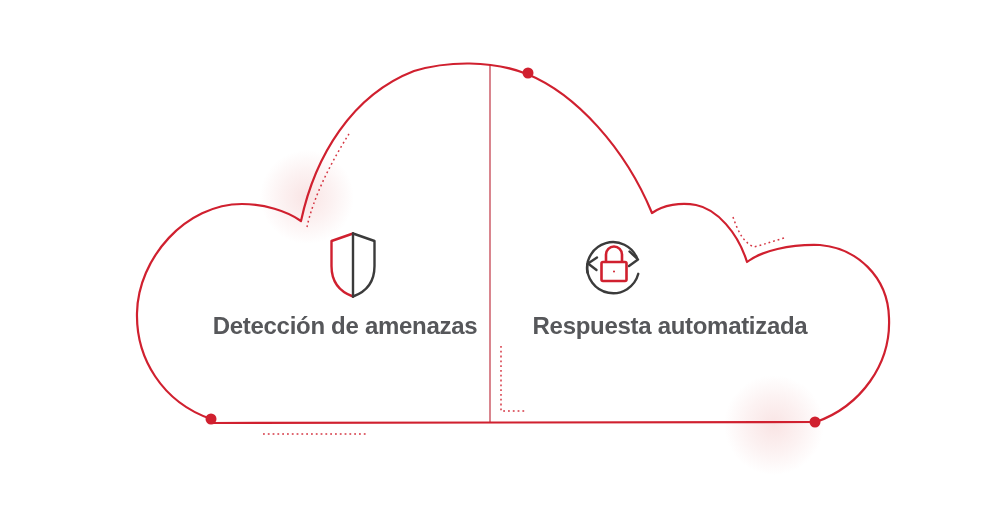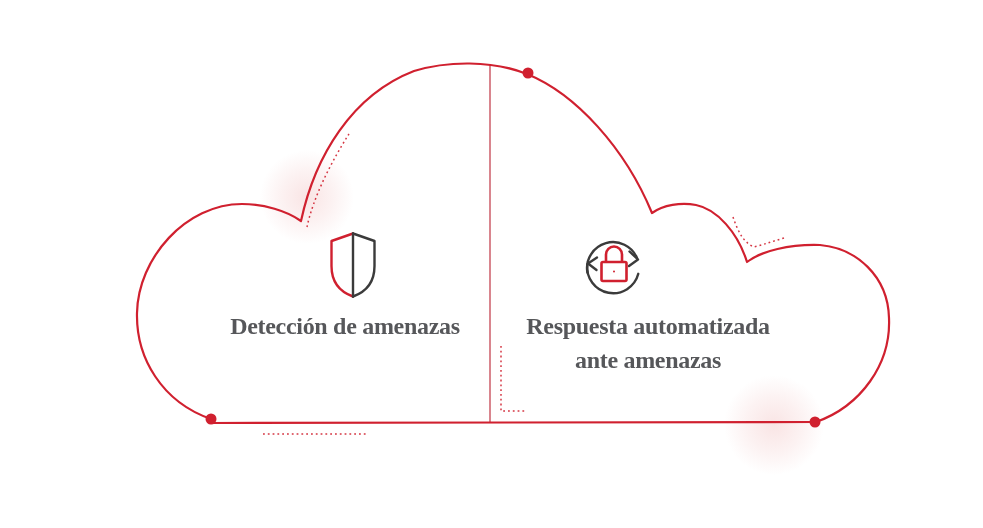--- a/index.html
+++ b/index.html
@@ -9,21 +9,21 @@
     --text-gray:#56575a;
     --glow-pink:#f2c4c4;
     --background:#ffffff;
   }
   html,body{margin:0;padding:0;background:var(--background);}
   .stage{
     position:relative;
     width:983px;height:528px;
     background:var(--background);
     overflow:hidden;
-    font-family:Liberation Serif, serif;
+    font-family:Liberation Sans, sans-serif;
   }
   .art{position:absolute;left:0;top:0;}
   .glow{
     position:absolute;border-radius:50%;
     background:radial-gradient(closest-side, rgba(242,196,196,0.45), rgba(242,196,196,0.22) 55%, rgba(242,196,196,0) 100%);
   }
   .glow-left{left:260px;top:150px;width:94px;height:94px;}
   .glow-right{left:724px;top:375px;width:100px;height:100px;}
 
   .cloud-stroke{fill:none;stroke:var(--accent-red);stroke-width:2.2;stroke-linecap:round;stroke-linejoin:round;}
@@ -40,21 +40,21 @@
   .lock-red{fill:none;stroke:var(--accent-red);stroke-width:2.6;stroke-linejoin:round;}
 
   .label{
     position:absolute;top:309px;
     text-align:center;
     font-weight:700;font-size:24px;line-height:34px;
     letter-spacing:-0.3px;
     color:var(--text-gray);
   }
   .label-left{left:195px;width:300px;}
-  .label-right{left:496px;width:304px;}
+  .label-right{left:518px;width:304px;}
 </style>
 </head>
 <body>
 
 <div class="stage">
 
   <div class="glow glow-left"></div>
   <div class="glow glow-right"></div>
 
   <svg class="art" width="983" height="528" viewBox="0 0 983 528">
@@ -103,16 +103,15 @@
       <rect class="lock-red" x="18.5" y="24" width="25" height="19" rx="1.5"></rect>
       <circle cx="31" cy="33.5" r="1" fill="#d0202f"></circle>
     </g>
   </svg>
 
   <div class="label label-left">
     <div>Detección de amenazas</div>
   </div>
   <div class="label label-right">
     <div>Respuesta automatizada</div>
-    <div>ante amenazas</div>
   </div>
 
 </div>
 
 </body></html>

